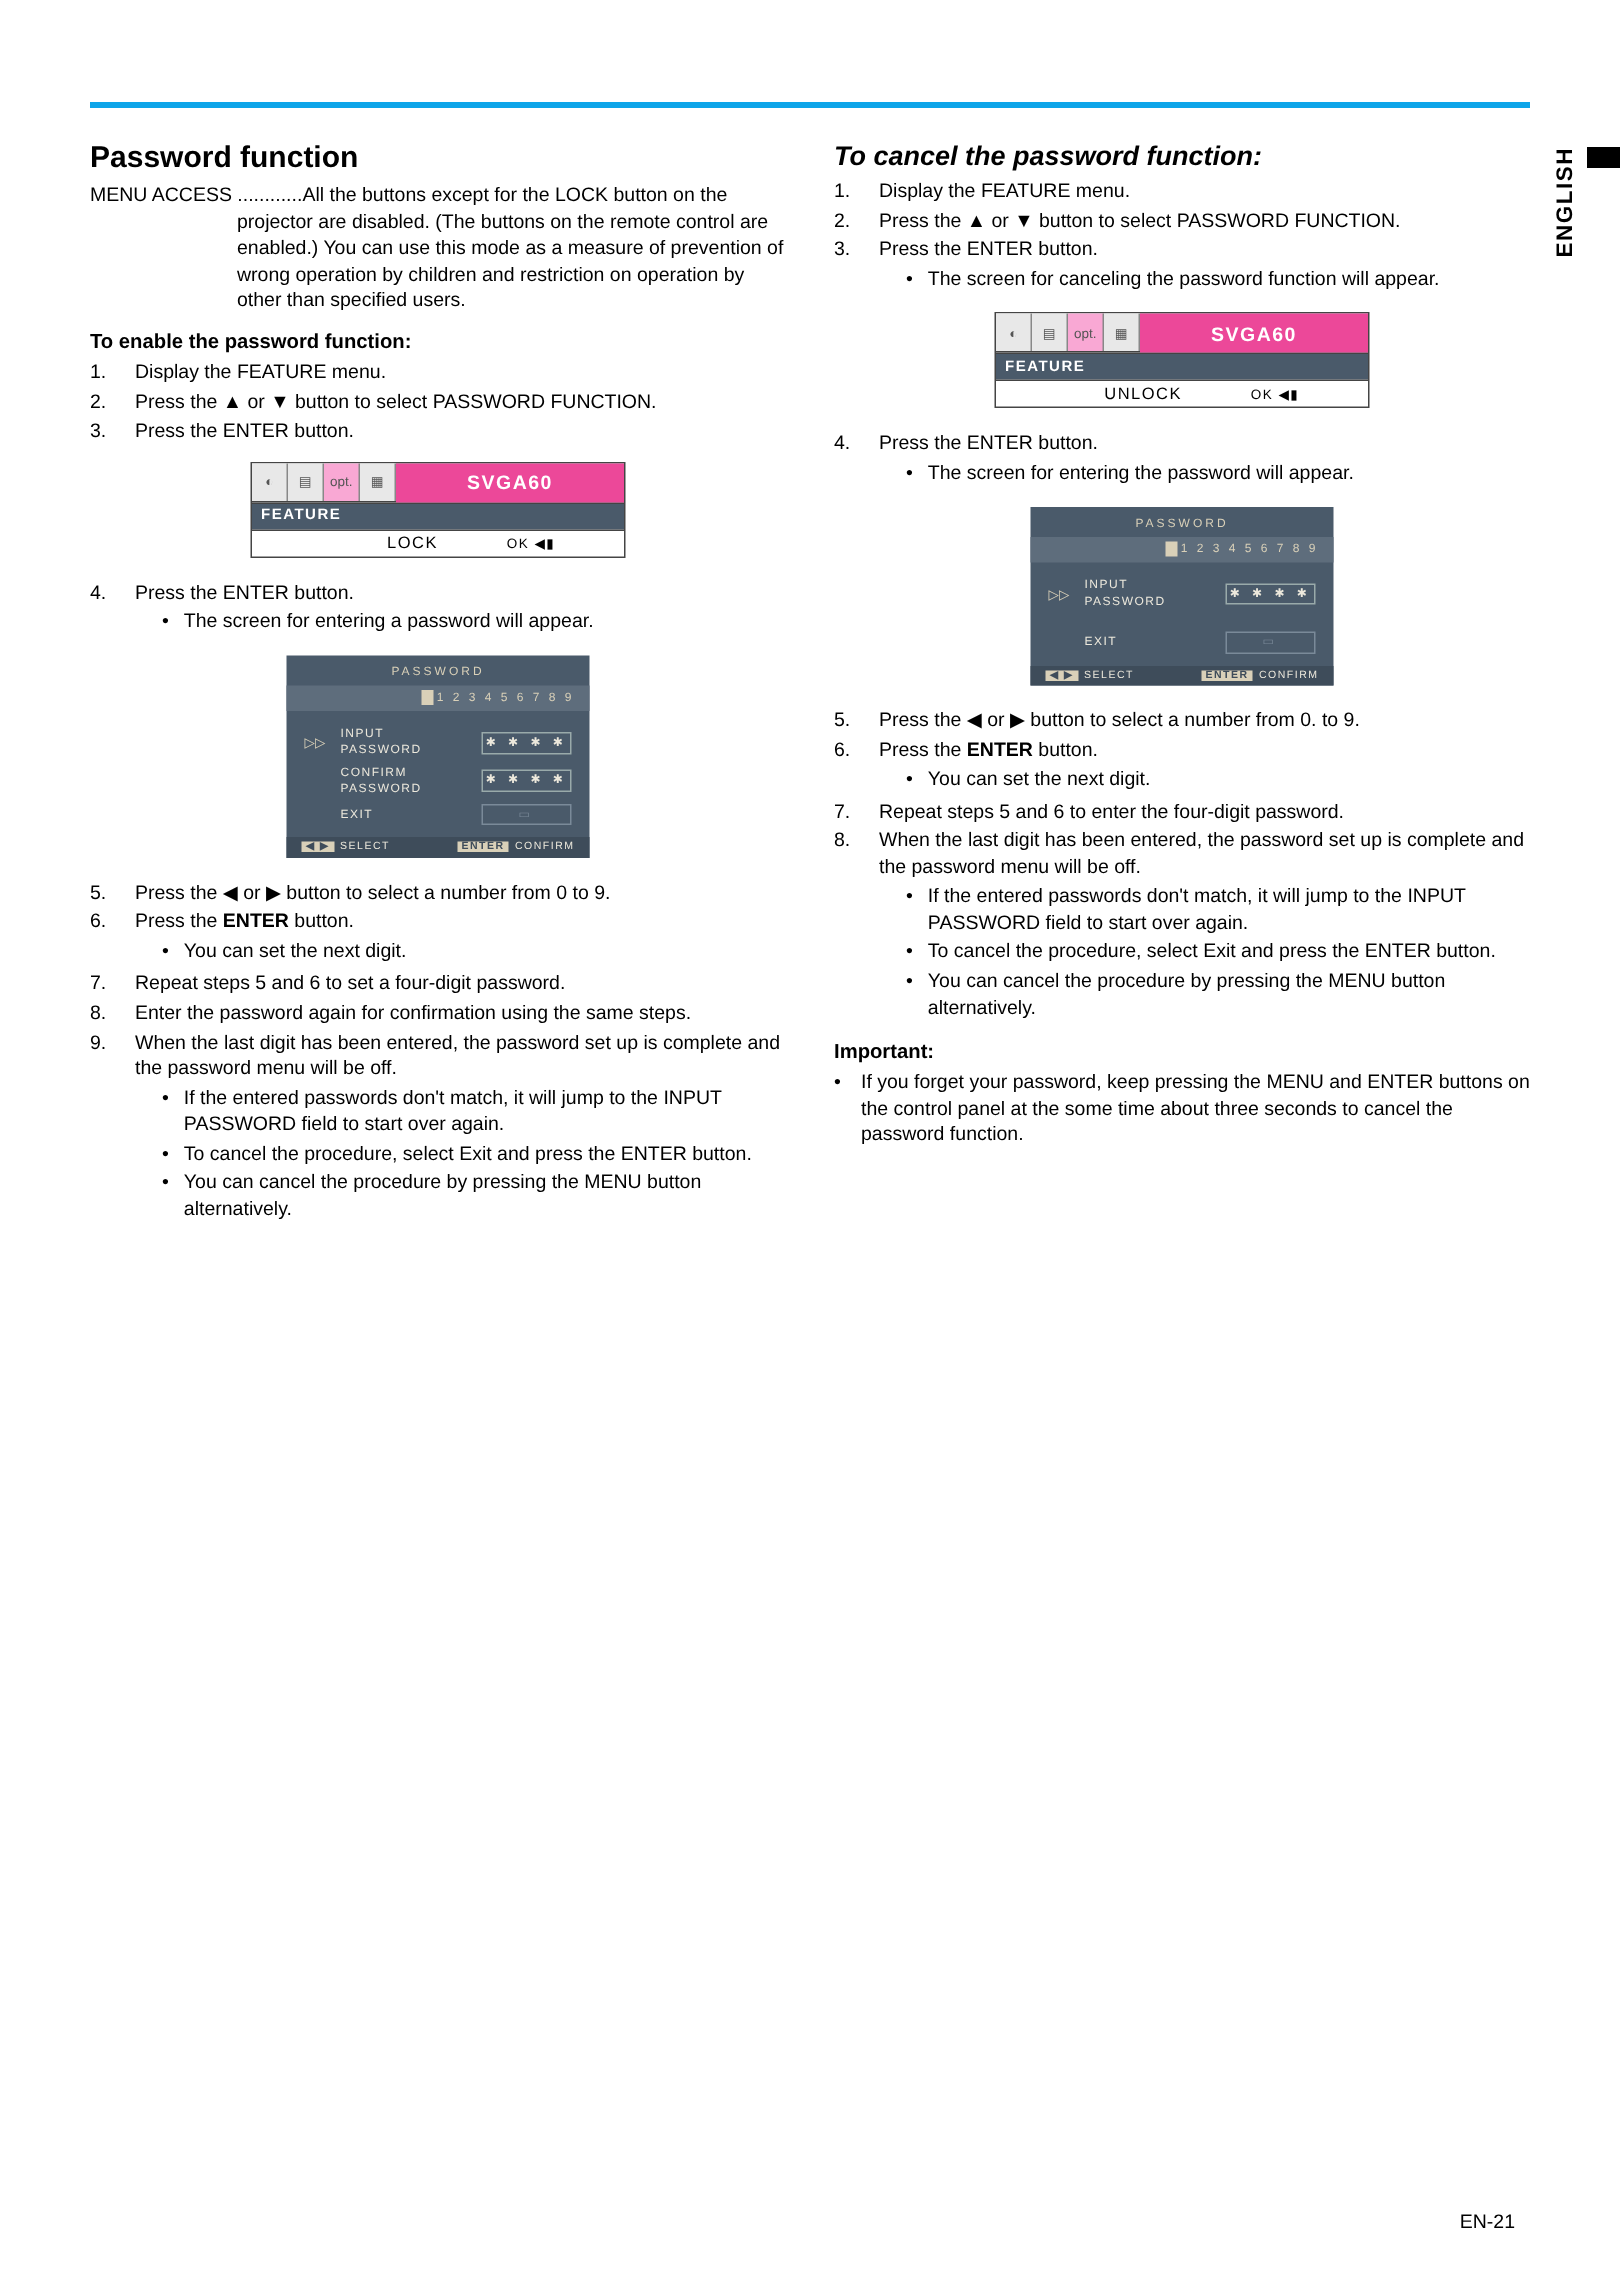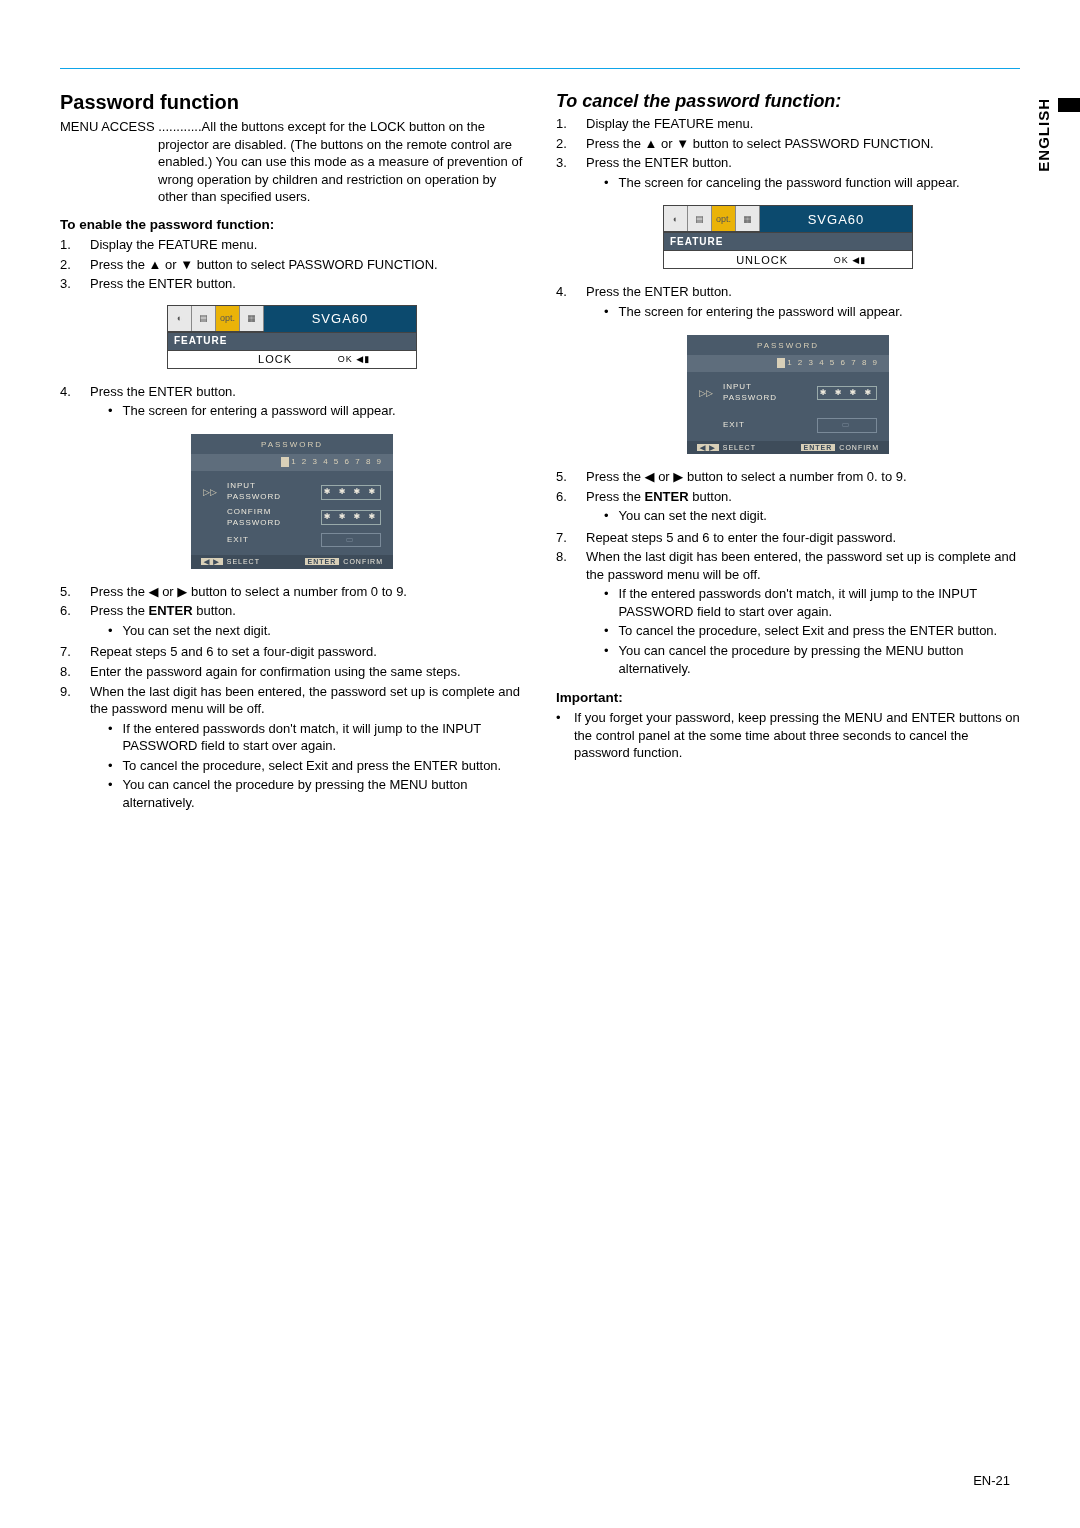--- a/index.html
+++ b/index.html
@@ -7,21 +7,21 @@
     width: 1080px;
     height: 1528px;
     background: #fff;
     font-family: Arial, Helvetica, sans-serif;
     color: #000;
     position: relative;
   }
   .page-frame {
     position: absolute;
     left: 60px; right: 60px; top: 68px; bottom: 60px;
-    border-top: 1px solid #0ea5e9;
+    border-top: 4px solid #0ea5e9;
   }
   .side-tab {
     position: absolute;
     right: 28px;
     top: 98px;
     writing-mode: vertical-rl;
     transform: rotate(180deg);
     font-weight: bold;
     font-size: 15px;
     letter-spacing: 1px;
@@ -75,26 +75,26 @@
     border-bottom: 1px solid #444;
   }
   .osd-icons .ic {
     width: 24px;
     border-right: 1px solid #888;
     display: flex; align-items: center; justify-content: center;
     font-size: 9px;
     background: #e8e8e8;
     color: #555;
   }
-  .osd-icons .ic.sel { background: #eab308; }
+  .osd-icons .ic.sel { background: #f9a8d4; }
   .osd-title {
     flex: 1;
-    background: #0c4a6e;
+    background: #ec4899;
     color: #fff;
-    font-weight: normal;
+    font-weight: bold;
     font-size: 13px;
     display: flex; align-items: center; justify-content: center;
     letter-spacing: 1px;
   }
   .osd-row {
     display: flex;
     border-top: 1px solid #444;
     height: 18px;
     align-items: center;
   }

